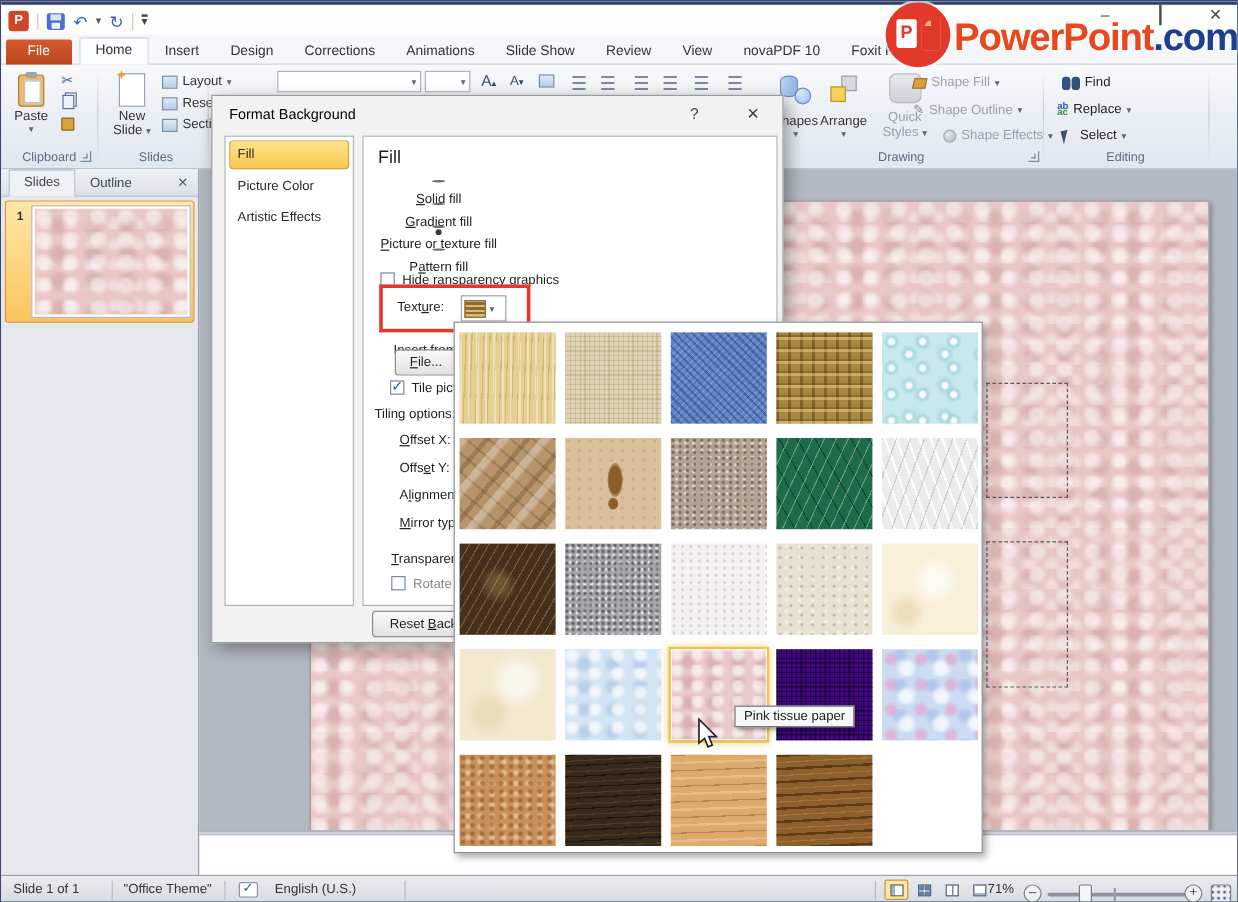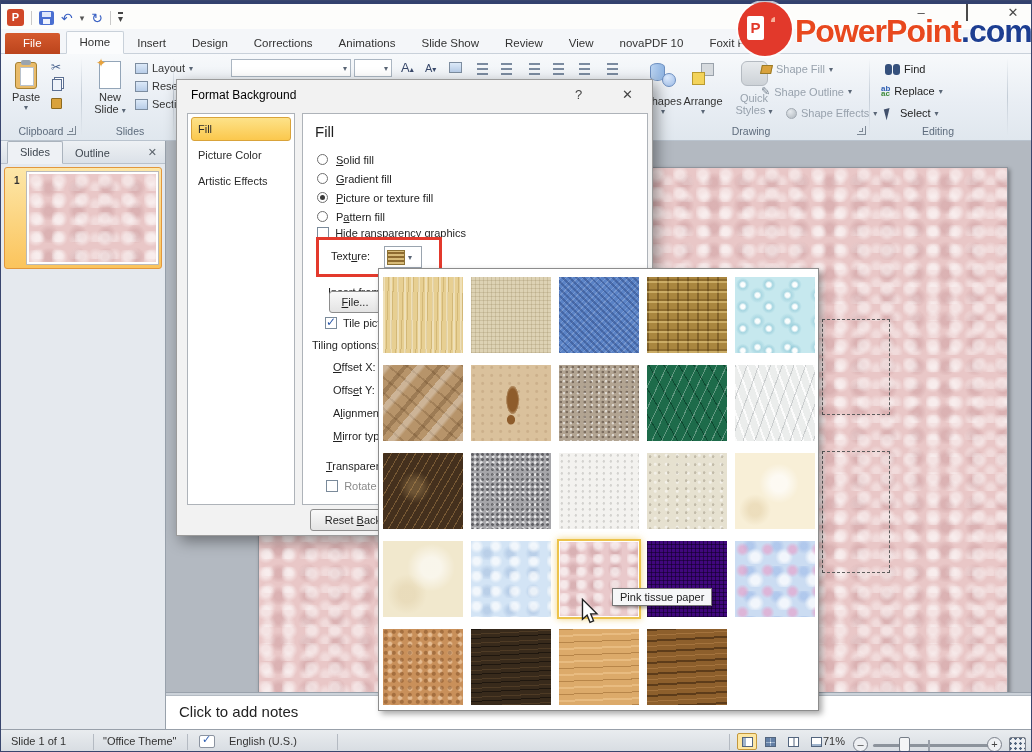--- a/index.html
+++ b/index.html
@@ -134,21 +134,21 @@
             border:1px solid #9b9b9b; box-shadow:4px 5px 14px rgba(0,0,0,.4); z-index:20; }
   .dlg-title { position:absolute; left:14px; top:8px; font-size:12px; color:#000000; }
   .dlg-help { position:absolute; left:398px; top:7px; font-size:13px; color:#444; }
   .dlg-close { position:absolute; left:445px; top:7px; font-size:13px; color:#444; }
   .dlg-nav { position:absolute; left:10px; top:33px; width:108px; height:392px; background:#fff; border:1px solid #aeb3b9; padding:3px; }
   .dnav-item { padding:5px 6px; font-size:11px; color:#2b2b2b; margin-bottom:2px; border:1px solid transparent; }
   .dnav-item.selected { background:linear-gradient(#fde289,#fbc84d); border-color:#d9a33a; border-radius:3px; }
   .dlg-body { position:absolute; left:125px; top:33px; width:346px; height:392px; background:#fff; border:1px solid #aeb3b9; }
   .dlg-h1 { position:absolute; left:12px; top:9px; font-size:15px; color:#1f1f1f; }
   .opts { position:absolute; left:14px; top:36px; }
-  .opt { display:flex; align-items:center; height:19px; gap:8px; }
+  .opt { display:flex; align-items:center; height:19px; gap:8px;flex-direction:column; }
   .radio { width:11px; height:11px; border:1px solid #6f6f6f; border-radius:50%; background:#fff; position:relative; }
   .opt.selected .radio::after { content:""; position:absolute; left:2px; top:2px; width:5px; height:5px; border-radius:50%; background:#3a3a3a; }
   .cb { width:12px; height:12px; border:1px solid #7a8a9a; background:#fff; position:relative; display:inline-block; vertical-align:-2px; }
   .cb span { position:absolute; left:0px; top:-3px; color:#2b58a8; font-size:12px; font-weight:bold; }
   .frow { position:absolute; white-space:nowrap; font-size:11px; color:#1f1f1f; }
   .texdd { position:absolute; left:81px; top:132px; width:38px; height:22px; background:#fff; border:1px solid #9aa4af; display:flex; align-items:center; padding:2px; gap:3px; }
   .mini-tex { width:18px; height:15px; background-color:#b08a45;
               background-image:repeating-linear-gradient(0deg,rgba(255,235,170,.5) 0 2px,rgba(90,60,15,.4) 2px 4px); border:1px solid #8d7235; }
   .pushbtn { position:absolute; background:linear-gradient(#f9f9f9,#e3e3e3); border:1px solid #8d8d8d; border-radius:3px;
              font-size:11px; color:#1f1f1f; text-align:center; }
@@ -371,23 +371,20 @@
   </div>
 
   <div class="slidearea">
     <div class="slide pink-tex">
       <span class="ph" style="left:563px;top:151px;width:68px;height:96px;"></span>
       <span class="ph" style="left:563px;top:283px;width:68px;height:122px;"></span>
     </div>
   </div>
 
   <div class="notes-divider"></div>
-  <div class="notes">
-    <span class="notes-text">Click to add notes</span>
-  </div>
 
   <div class="statusbar">
     <span class="st" style="left:10px;">Slide 1 of 1</span>
     <span class="ssep" style="left:92px;"></span>
     <span class="st" style="left:102px;">"Office Theme"</span>
     <span class="ssep" style="left:186px;"></span>
     <span class="spell-ic" style="left:198px;top:5px;">
         <span>✓</span>
       </span>
     <span class="st" style="left:228px;">English (U.S.)</span>

